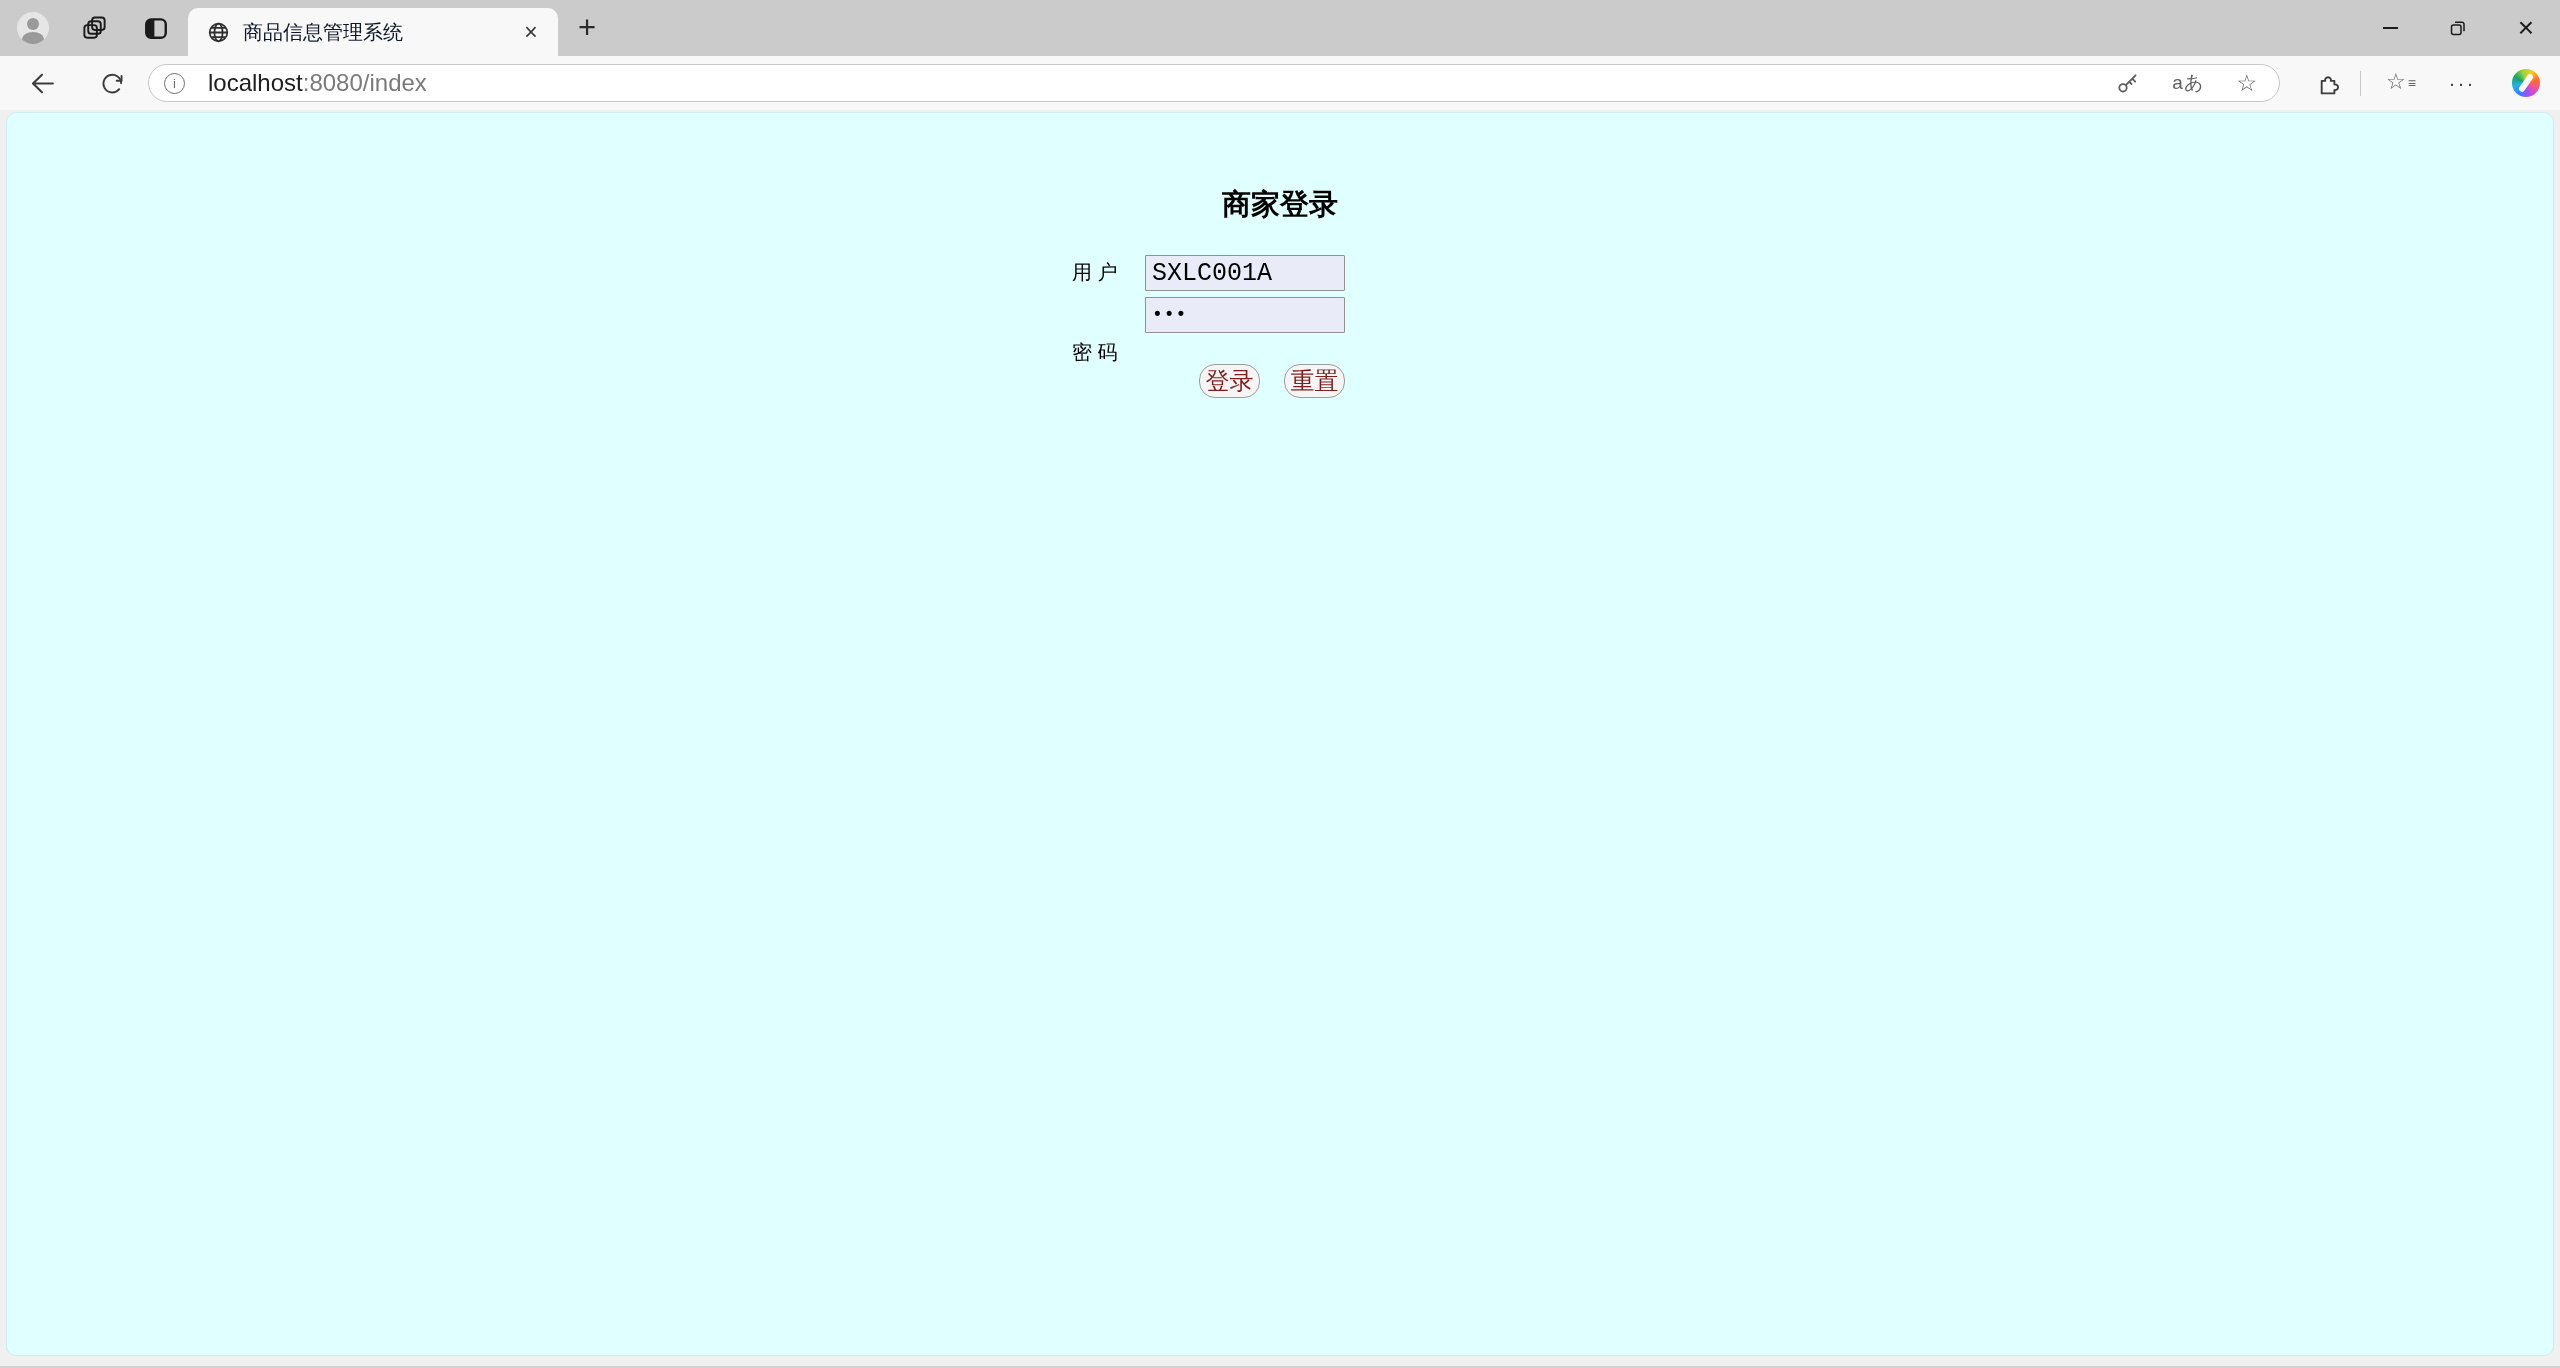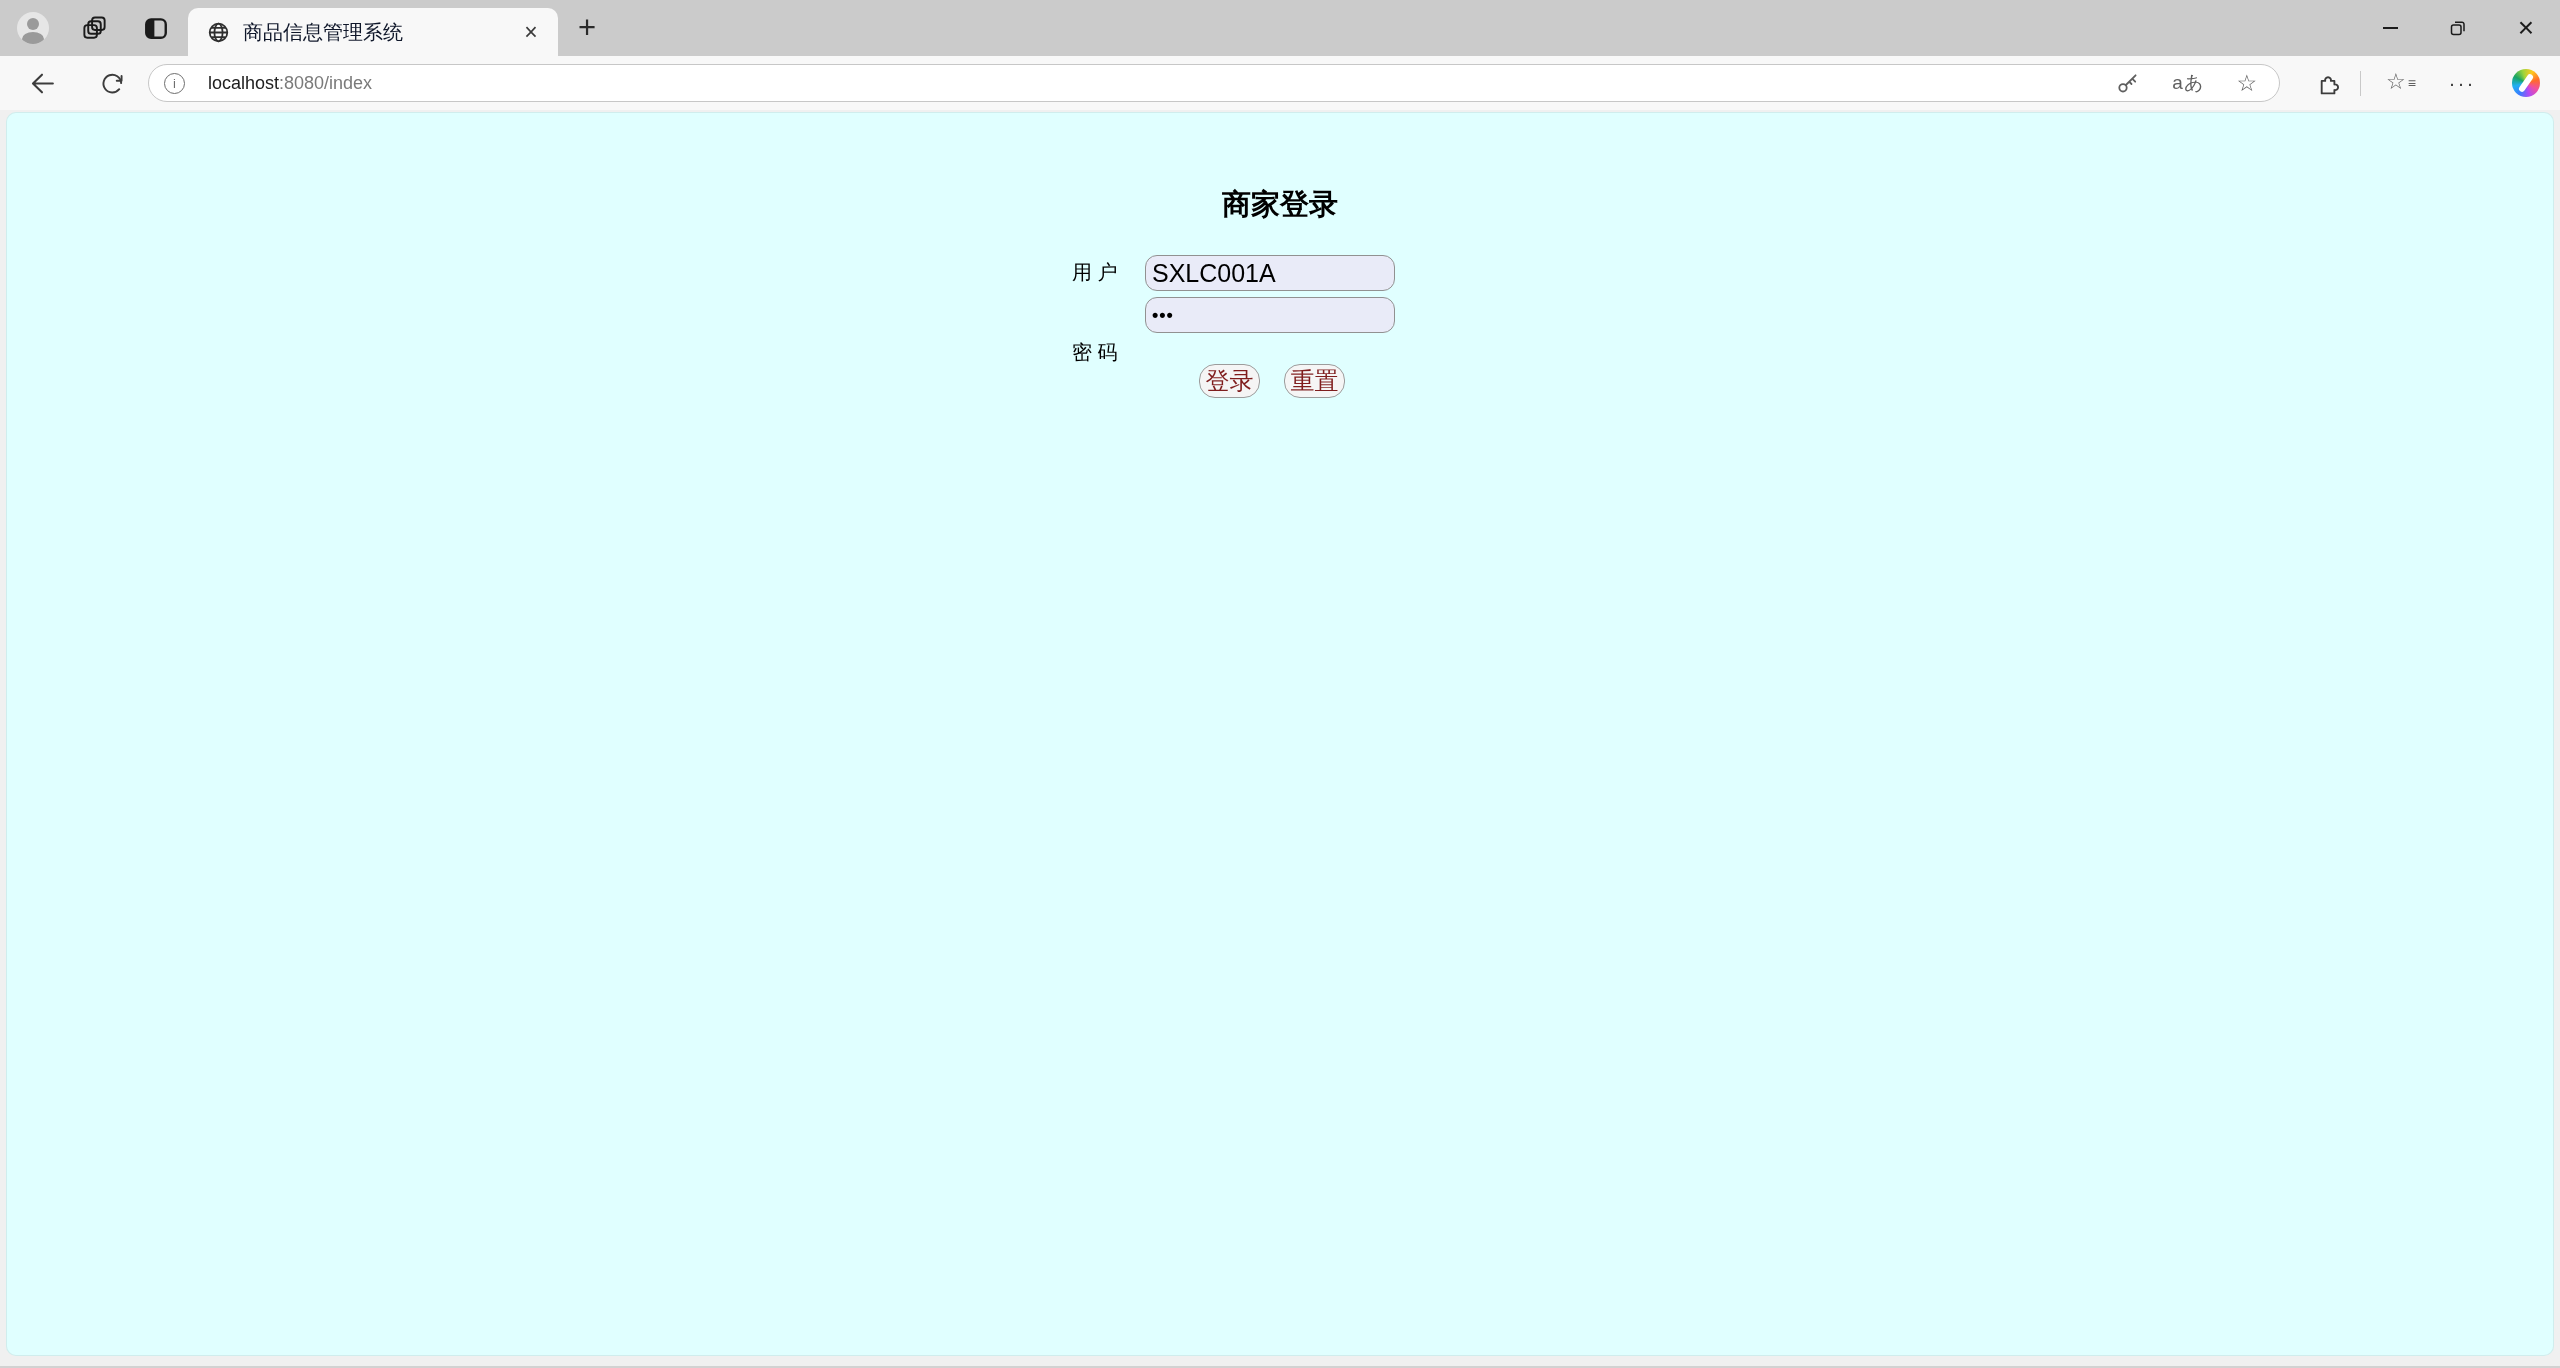--- a/index.html
+++ b/index.html
@@ -42,21 +42,21 @@
   .toolbar { position:absolute; top:56px; left:0; width:2560px; height:54px; background:#f8f8f8; }
   .nav-btn { position:absolute; top:11px; width:32px; height:32px; display:flex;
              align-items:center; justify-content:center; cursor:pointer; border-radius:6px; }
   .nav-back { left:26px; } .nav-refresh { left:96px; }
   .urlbar { position:absolute; left:148px; top:8px; width:2132px; height:38px;
             background:#ffffff; border:1px solid #c7c7c7; border-radius:19px;
             display:flex; align-items:center; padding:0 22px 0 15px; cursor:text; }
   .info-badge { width:21px; height:21px; border:1.5px solid #6e6e6e; border-radius:50%;
                 display:flex; align-items:center; justify-content:center;
                 font-size:13px; color:#6e6e6e; flex:0 0 auto; cursor:pointer; }
-  .url-text { margin-left:23px; font-size:18px; white-space:nowrap; }
+  .url-text { margin-left:23px; font-size:24px; white-space:nowrap; }
   .url-host { color:#202020; }
   .url-path { color:#7a7a7a; }
   .pill-right { margin-left:auto; display:flex; align-items:center; gap:32px; }
   .pill-ic { display:flex; align-items:center; justify-content:center; cursor:pointer;
              color:#5f5f5f; }
   .translate-ic { font-size:19px; letter-spacing:1px; }
   .star-ic { font-size:23px; line-height:1; }
   .after-pill { position:absolute; top:13px; width:28px; height:28px; display:flex;
                 align-items:center; justify-content:center; cursor:pointer; color:#3c3c3c; }
   .ic-puzzle { left:2315px; }
@@ -73,23 +73,23 @@
   
   .contentframe { position:absolute; top:110px; left:0; width:2560px; height:1258px;
                   background:#f0f0f0; border-bottom:2px solid #d2d2d2; }
   .webpage { position:absolute; left:6px; top:2px; width:2548px; height:1244px;
              background:#e0ffff; border:1px solid rgba(0,0,0,0.07); border-radius:10px; }
   .page-title { position:absolute; top:72px; left:0; width:100%; text-align:center;
                 font-size:29px; font-weight:bold; color:#000; }
   .form-label { position:absolute; font-size:20px; color:#000; white-space:nowrap; }
   .lbl-user { left:1065px; top:146px; }
   .lbl-pass { left:1065px; top:188px;margin-top:38px; }
-  .form-input { position:absolute; left:1138px; width:250px; height:36px;
-                background:#e9ebf8; border:1px solid #919191; border-radius:12px;
-                font-family:Liberation Sans, sans-serif; font-size:25px; color:#000;
+  .form-input { position:absolute; left:1138px; width:200px; height:36px;
+                background:#e9ebf8; border:1px solid #919191; border-radius:1px;
+                font-family:Liberation Mono, monospace; font-size:25px; color:#000;
                 padding:0 6px; outline:none; }
   .inp-user { top:142px; }
   .inp-pass { top:184px; font-size:18px; letter-spacing:1px; font-weight:bold; }
   .form-btn { position:absolute; top:251px; width:61px; height:34px;
               background:#f5f5f5; border:1px solid #9c9c9c; border-radius:16px;
               font-family:"Liberation Sans", sans-serif; font-size:24px; color:#7f1d1d;
               display:flex; align-items:center; justify-content:center; cursor:pointer; padding:0; }
   .btn-login { left:1192px; }
   .btn-reset { left:1277px; }
   svg { display:block; }

